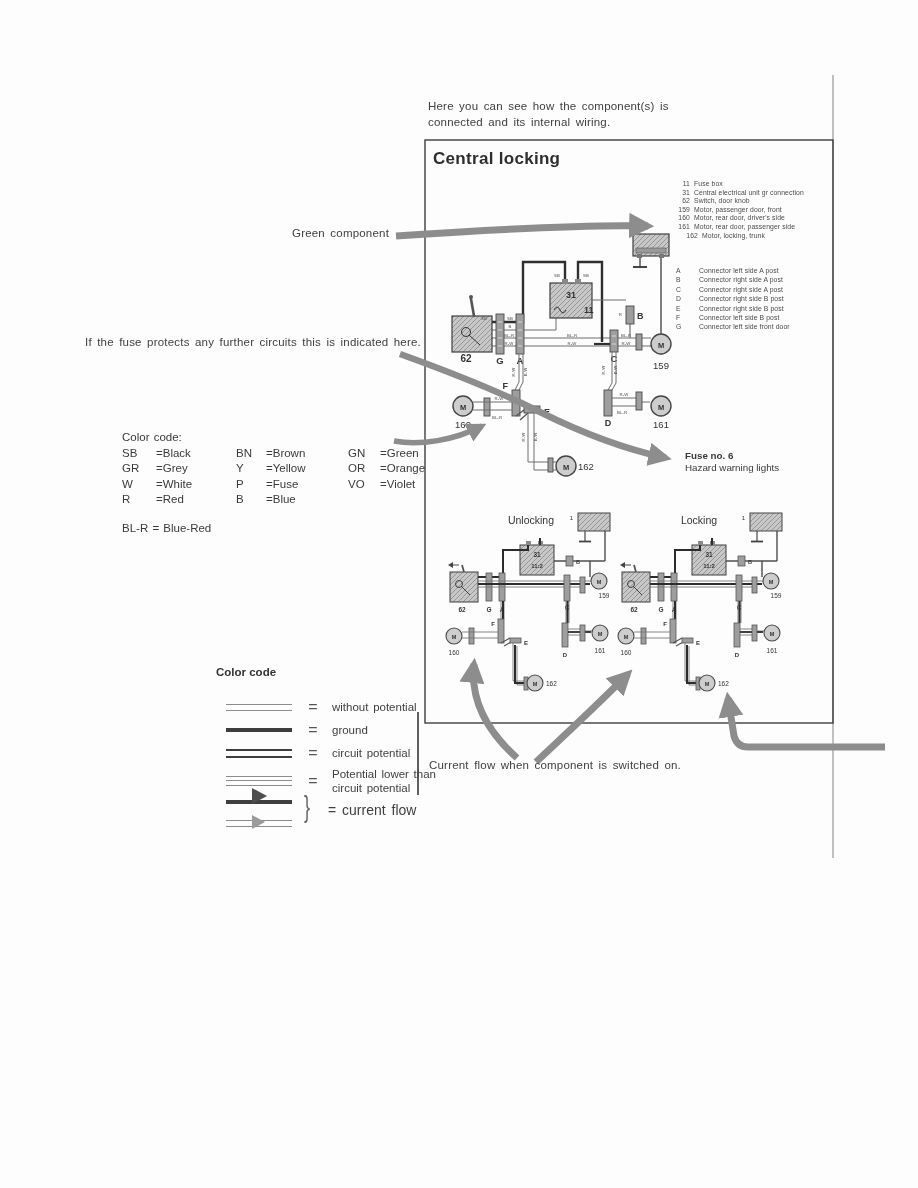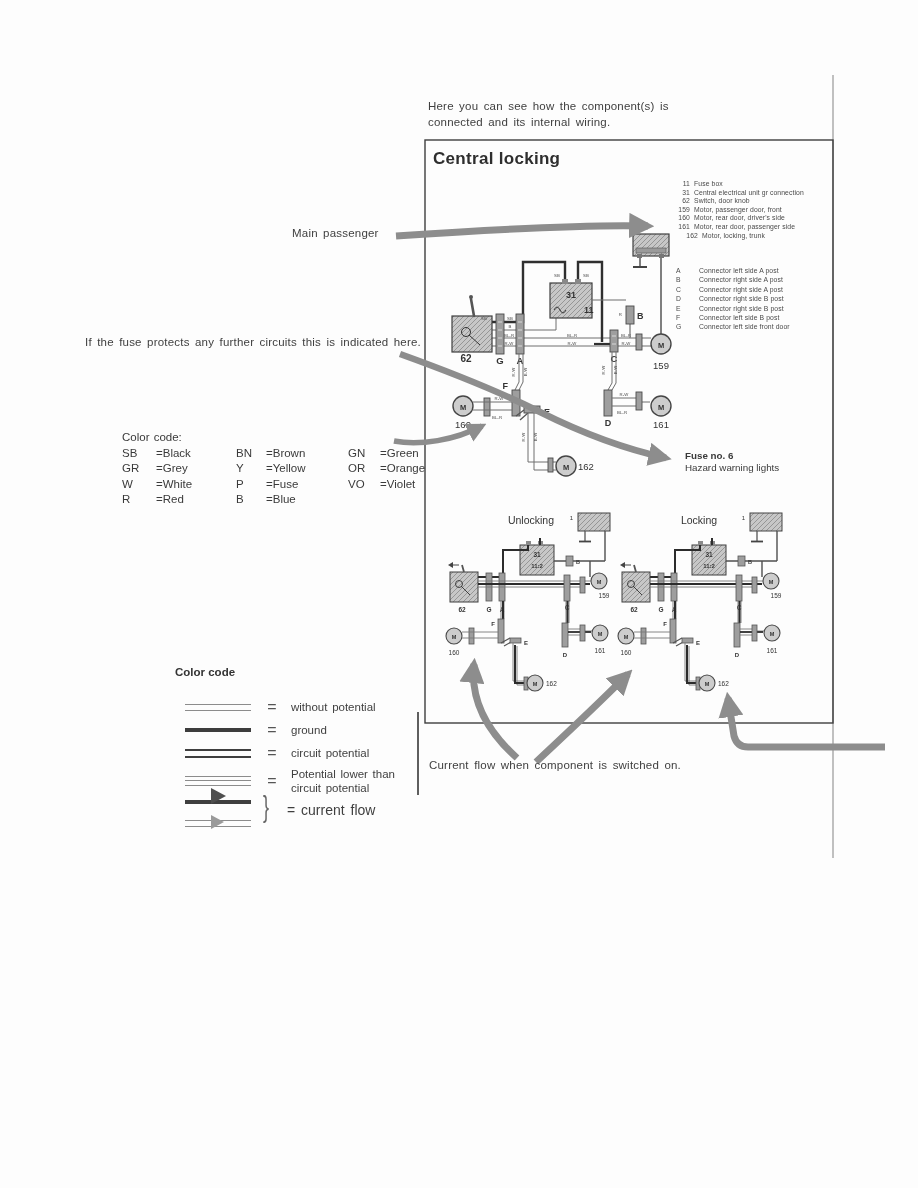--- a/index.html
+++ b/index.html
@@ -355,21 +355,21 @@
   <div class="conn-row">
       <span class="cid">F</span>
       <span class="cnm">Connector left side B post</span>
     </div>
   <div class="conn-row">
       <span class="cid">G</span>
       <span class="cnm">Connector left side front door</span>
     </div>
 </div>
 
-<div class="abs txt overtext" style="left:292px;top:225px;">Main passenger</div>
+<div class="abs txt overtext" style="left:292px;top:225px;">Green component</div>
 
 <div class="abs txt overtext" style="left:85px;top:334px;width:345px;">If the fuse protects any further circuits this is indicated here.</div>
 
 <div class="abs overtext" id="colorcode">
   <div>Color code:</div>
   <div class="cc-grid">
     <span>SB</span>
       <span>=Black</span>
       <span>BN</span>
       <span>=Brown</span>
@@ -387,23 +387,24 @@
       <span>=Fuse</span>
       <span>VO</span>
       <span>=Violet</span>
     <span>R</span>
       <span>=Red</span>
       <span>B</span>
       <span>=Blue</span>
       <span></span>
       <span></span>
   </div>
+  <div id="cc-extra">BL-R = Blue-Red</div>
 </div>
 
-<div class="abs overtext" id="legend" style="height:180px;">
+<div class="abs overtext" id="legend" style="height:180px;margin-left:41px;">
   <div class="hd">Color code</div>
   <div class="lg-row" style="top:32px;">
     <div class="lg-sample">
         <div class="ln-thin2"></div>
       </div>
     <span class="lg-eq">=</span>
     <span class="lg-label">without potential</span>
   </div>
   <div class="lg-row" style="top:55px;">
     <div class="lg-sample">

